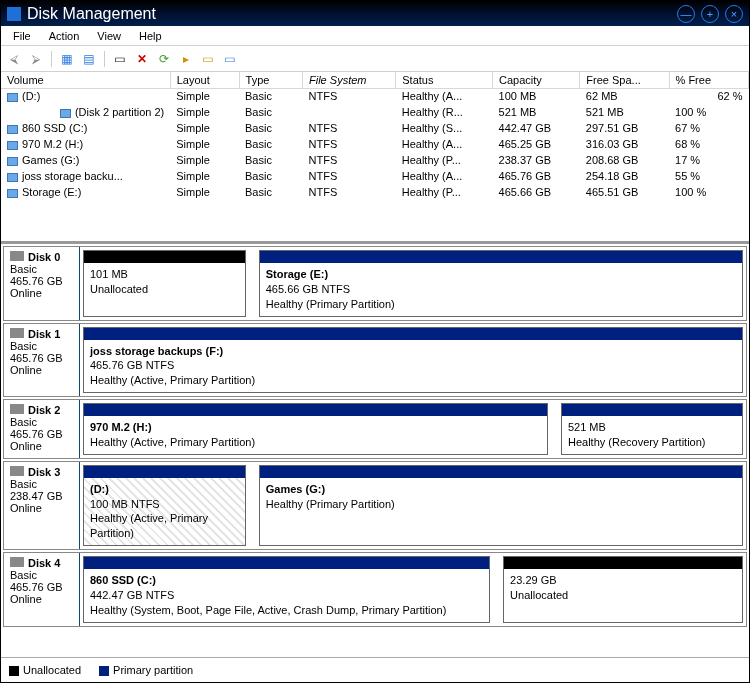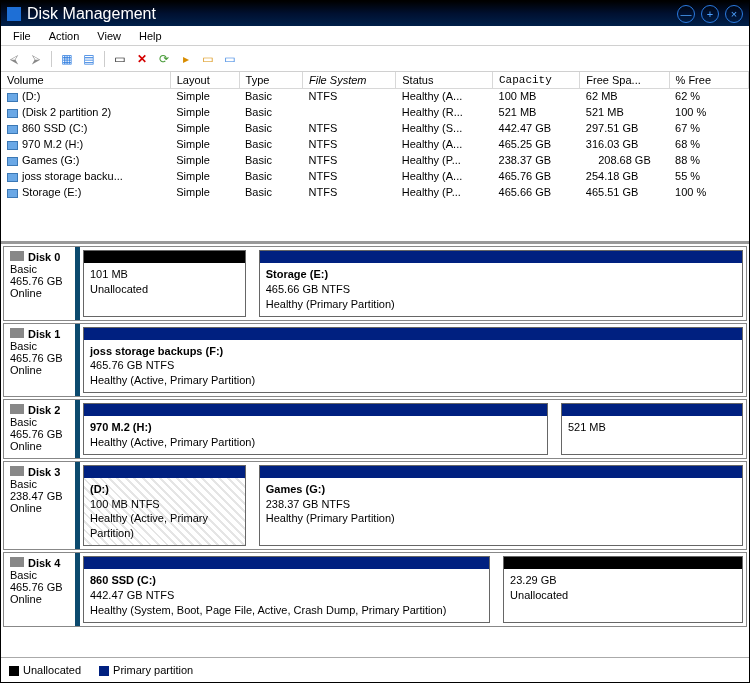--- a/index.html
+++ b/index.html
@@ -14,21 +14,21 @@
   .tbtn { width: 18px; height: 18px; display: flex; align-items: center; justify-content: center; cursor: pointer; font-size: 12px; }
   .tsep { width: 1px; height: 16px; background: #ccc; margin: 0 2px; }
   .vol-table { width: 100%; border-collapse: collapse; }
   .vol-table th, .vol-table td { text-align: left; padding: 1px 6px; height: 16px; font-size: 11px; white-space: nowrap; overflow: hidden; }
   .vol-table th { background: #fff; border-right: 1px solid #d8d8d8; border-bottom: 1px solid #d8d8d8; font-weight: normal; }
   .vol-table td { }
   .vol-wrap { height: 170px; overflow: hidden; border-bottom: 1px solid #999; }
   .vicon { display: inline-block; width: 11px; height: 9px; background: #6aa8e6; border: 1px solid #3b78b5; margin-right: 4px; vertical-align: middle; }
   .disks { border-top: 2px solid #999; }
   .disk-row { display: flex; border: 1px solid #888; margin: 2px; background: #fff; }
-  .disk-label { width: 76px; padding: 4px 6px; border-right: 5px solid #0c4a6e; position: relative; }
+  .disk-label { width: 76px; padding: 4px 6px; border-right: 1px solid #0c4a6e; position: relative; }
   .disk-label .dicon { display: inline-block; width: 14px; height: 10px; background: #888; margin-right: 4px; }
   .disk-label .dname { font-weight: bold; }
   .parts { flex: 1; display: flex; padding: 3px; gap: 13px; }
   .part { border: 1px solid #666; display: flex; flex-direction: column; }
   .part .phdr { height: 12px; background: #002080; }
   .part.unalloc .phdr { background: #000; }
   .part .pbody { padding: 4px 6px; flex:1; line-height: 1.35; }
   .part .pname { font-weight: bold; }
   .hatched .pbody { background: repeating-linear-gradient(45deg, #fff, #fff 4px, #e5e5e5 4px, #e5e5e5 6px); }
   .legend { border-top: 1px solid #aaa; margin-top: 30px; padding: 6px 8px; display: flex; gap: 18px; align-items: center; }
@@ -72,38 +72,38 @@
 
 <div class="vol-wrap">
   <table class="vol-table">
     <thead>
           <tr id="vol-head">
             <th style="width: 124px;">Volume</th>
             <th style="width: 52px;">Layout</th>
             <th style="width: 48px;">Type</th>
             <th style="width: 56px; font-style: italic;">File System</th>
             <th style="width: 60px;">Status</th>
-            <th style="width: 66px; font-family: Liberation Mono, monospace;">Capacity</th>
+            <th style="width: 66px;">Capacity</th>
             <th style="width: 58px;">Free Spa...</th>
             <th style="width: 60px;">% Free</th>
           </tr>
         </thead>
     <tbody id="vol-body">
           <tr>
             <td style="width: 124px;"><span class="vicon"></span>(D:)</td>
             <td style="width: 52px;">Simple</td>
             <td style="width: 48px;">Basic</td>
             <td style="width: 56px;">NTFS</td>
             <td style="width: 60px;">Healthy (A...</td>
             <td style="width: 66px;">100 MB</td>
             <td style="width: 58px;">62 MB</td>
-            <td style="width: 60px;">62 %</td>
-          </tr>
-          <tr>
-            <td style="width: 124px;"><span class="vicon"></span>(Disk 2 partition 2)</td>
+            <td style="width: 60px; text-align: right;">62 %</td>
+          </tr>
+          <tr>
+            <td style="width: 124px; text-align: right;"><span class="vicon"></span>(Disk 2 partition 2)</td>
             <td style="width: 52px;">Simple</td>
             <td style="width: 48px;">Basic</td>
             <td style="width: 56px;"></td>
             <td style="width: 60px;">Healthy (R...</td>
             <td style="width: 66px;">521 MB</td>
             <td style="width: 58px;">521 MB</td>
             <td style="width: 60px;">100 %</td>
           </tr>
           <tr>
             <td style="width: 124px;"><span class="vicon"></span>860 SSD (C:)</td>
@@ -125,22 +125,22 @@
             <td style="width: 58px;">316.03 GB</td>
             <td style="width: 60px;">68 %</td>
           </tr>
           <tr>
             <td style="width: 124px;"><span class="vicon"></span>Games (G:)</td>
             <td style="width: 52px;">Simple</td>
             <td style="width: 48px;">Basic</td>
             <td style="width: 56px;">NTFS</td>
             <td style="width: 60px;">Healthy (P...</td>
             <td style="width: 66px;">238.37 GB</td>
-            <td style="width: 58px; text-align: center;">208.68 GB</td>
-            <td style="width: 60px;">88 %</td>
+            <td style="width: 58px;">208.68 GB</td>
+            <td style="width: 60px;">17 %</td>
           </tr>
           <tr>
             <td style="width: 124px; margin-top: 28px;"><span class="vicon"></span>joss storage backu...</td>
             <td style="width: 52px;">Simple</td>
             <td style="width: 48px;">Basic</td>
             <td style="width: 56px;">NTFS</td>
             <td style="width: 60px;">Healthy (A...</td>
             <td style="width: 66px;">465.76 GB</td>
             <td style="width: 58px;">254.18 GB</td>
             <td style="width: 60px;">55 %</td>
@@ -215,20 +215,21 @@
             <div class="phdr"></div>
             <div class="pbody">
               <div class="pname">970 M.2  (H:)</div>
               <div>Healthy (Active, Primary Partition)</div>
             </div>
           </div>
           <div class="part " style="flex: 28 1 0%;">
             <div class="phdr"></div>
             <div class="pbody">
               <div>521 MB</div>
+              <div>Healthy (Recovery Partition)</div>
             </div>
           </div>
         </div>
       </div>
       <div class="disk-row">
         <div class="disk-label">
           <div><span class="dicon"></span><span class="dname">Disk 3</span></div>
           <div>Basic</div>
           <div>238.47 GB</div>
           <div>Online</div>
@@ -239,21 +240,20 @@
             <div class="pbody">
               <div class="pname">(D:)</div>
               <div>100 MB NTFS</div>
               <div>Healthy (Active, Primary Partition)</div>
             </div>
           </div>
           <div class="part " style="flex: 75 1 0%;">
             <div class="phdr"></div>
             <div class="pbody">
               <div class="pname">Games  (G:)</div>
-              <div>238.37 GB NTFS</div>
               <div>Healthy (Primary Partition)</div>
             </div>
           </div>
         </div>
       </div>
       <div class="disk-row">
         <div class="disk-label">
           <div><span class="dicon"></span><span class="dname">Disk 4</span></div>
           <div>Basic</div>
           <div>465.76 GB</div>

